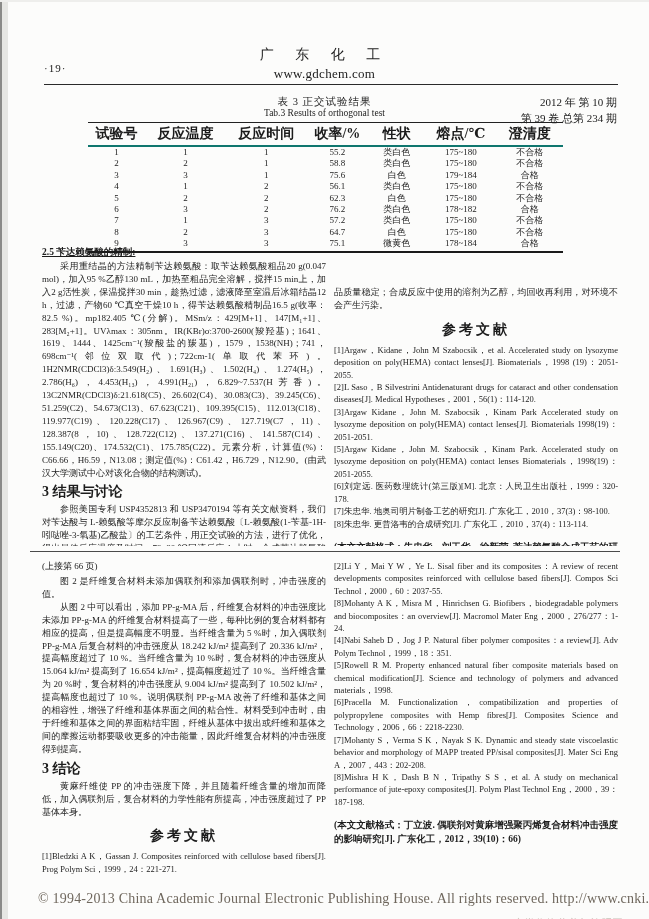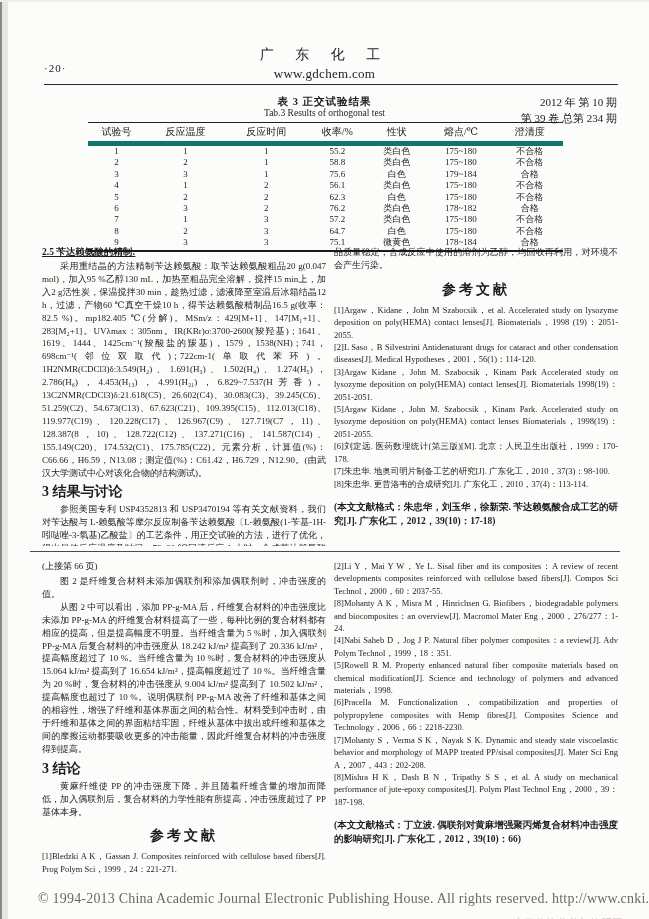--- a/index.html
+++ b/index.html
@@ -15,58 +15,58 @@
 
   
   .pagenum{position:absolute;left:44px;top:62px;font-size:11px;letter-spacing:1px;}
   .head-center{position:absolute;left:0;top:46px;width:649px;text-align:center;}
   .jname{font-size:14px;font-weight:normal;letter-spacing:9px;}
   .jurl{font-size:13px;margin-top:2px;letter-spacing:.3px;}
   .head-right{position:absolute;right:32px;top:47px;text-align:right;font-size:11px;line-height:16px;margin-top:47px;}
   .head-rule{position:absolute;left:44px;top:84px;width:574px;height:1px;background:#2a2a2a;}
 
   
-  .tbl-title{position:absolute;left:0;top:95px;width:649px;text-align:center;font-size:10.5px;font-weight:bold;letter-spacing:1px;}
+  .tbl-title{position:absolute;left:0;top:95px;width:649px;text-align:center;font-size:10.5px;font-weight:normal;letter-spacing:1px;}
   .tbl-sub{position:absolute;left:0;top:108px;width:649px;text-align:center;font-size:9.5px;}
   table.orth{position:absolute;left:88px;top:122px;width:475px;border-collapse:collapse;table-layout:fixed;}
-  table.orth thead th{font-size:10px;font-weight:normal;padding:2px 0 2px 0;border-top:1.4px solid #222;border-bottom:5px solid #0f766e;}
+  table.orth thead th{font-size:14px;font-weight:bold;padding:2px 0 2px 0;border-top:1.4px solid #222;border-bottom:2px solid #0f766e;}
   table.orth td{font-size:9px;text-align:center;padding:0;height:11.4px;line-height:11.4px;}
   table.orth tbody tr:last-child td{border-bottom:2px solid #1a1a1a;padding-bottom:1px;}
 
   
   .col{position:absolute;overflow:hidden;text-align:justify;}
   .a1-left{left:42px;top:246px;width:284px;height:300px;}
   .a1-right{left:334px;top:246px;width:284px;height:300px;}
   .a2-left{left:42px;top:560px;width:284px;height:320px;}
   .a2-right{left:334px;top:560px;width:284px;height:320px;}
 
   .subsec{font-size:9.5px;font-weight:bold;margin:0 0 1px 0;text-decoration:underline;}
   .body-p{font-size:9px;line-height:12.9px;margin:0;text-indent:2em;}
-  .body-p.noindent{text-indent:0;}
+  .body-p.noindent{text-indent:0;margin-top:40px;}
   .sec-h{font-size:14px;font-weight:bold;margin:4px 0 2px 0;text-align:left;}
   .refs-h{font-size:14px;font-weight:bold;text-align:center;margin:9px 0 5px 0;letter-spacing:3px;}
   .ref-item{font-size:8.5px;line-height:12.4px;margin:0;text-align:justify;}
   .cite-note{font-size:9.5px;font-weight:bold;line-height:14px;margin-top:10px;text-align:justify;}
   .cont-note{font-size:9px;margin:0 0 2px 0;text-align:left;}
 
   .mid-rule{position:absolute;left:30px;top:551px;width:590px;height:1px;background:#4a4a4a;}
 
   
   .copyright{position:absolute;left:38px;top:891px;font-size:14px;color:#6f675d;letter-spacing:.2px;white-space:nowrap;}
   .watermark{position:absolute;right:26px;top:884px;text-align:left;color:#c4beb5;font-size:11px;line-height:14px;opacity:.95;margin-top:32px;}
 </style>
 </head>
 <body>
 
 <div class="page">
   <div class="scan-edge-dark"></div>
   <div class="scan-edge-light"></div>
   <div class="scan-edge-top"></div>
 
-  <div class="pagenum">·20·</div>
+  <div class="pagenum">·19·</div>
   <div class="head-center">
     <div class="jname">广 东 化 工</div>
     <div class="jurl">www.gdchem.com</div>
   </div>
   <div class="head-right">
     <div>2012 年 第 10 期</div>
     <div>第 39 卷 总第 234 期</div>
   </div>
   <div class="head-rule"></div>
 
@@ -186,21 +186,21 @@
   </div>
 
   <div class="col a1-right">
     <p class="body-p noindent">品质量稳定；合成反应中使用的溶剂为乙醇，均回收再利用，对环境不会产生污染。</p>
     <div class="refs-h">参考文献</div>
     <div>
         <div class="ref-item">[1]Argaw，Kidane，John M Szabocsik，et al. Accelerated study on lysozyme deposition on poly(HEMA) contact lenses[J]. Biomaterials，1998 (19)：2051-2055.</div>
         <div class="ref-item">[2]L Saso，B Silvestrini Antidenaturant drugs for cataract and other condensation diseases[J]. Medical Hypotheses，2001，56(1)：114-120.</div>
         <div class="ref-item">[3]Argaw Kidane，John M. Szabocsik，Kinam Park Accelerated study on lysozyme deposition on poly(HEMA) contact lenses[J]. Biomaterials 1998(19)：2051-2051.</div>
         <div class="ref-item">[5]Argaw Kidane，John M. Szabocsik，Kinam Park. Accelerated study on lysozyme deposition on poly(HEMA) contact lenses Biomaterials，1998(19)：2051-2055.</div>
-        <div class="ref-item">[6]刘定远. 医药数理统计(第三版)[M]. 北京：人民卫生出版社，1999：170-178.</div>
+        <div class="ref-item">[6]刘定远. 医药数理统计(第三版)[M]. 北京：人民卫生出版社，1999：320-178.</div>
         <div class="ref-item">[7]朱忠华. 地奥司明片制备工艺的研究[J]. 广东化工，2010，37(3)：98-100.</div>
         <div class="ref-item">[8]朱忠华. 更昔洛韦的合成研究[J]. 广东化工，2010，37(4)：113-114.</div>
       </div>
     <div class="cite-note">(本文文献格式：朱忠华，刘玉华，徐新荣. 苄达赖氨酸合成工艺的研究[J]. 广东化工，2012，39(10)：17-18)</div>
   </div>
 
   <div class="mid-rule"></div>
 
   <div class="col a2-left">
     <p class="cont-note">(上接第 66 页)</p>

